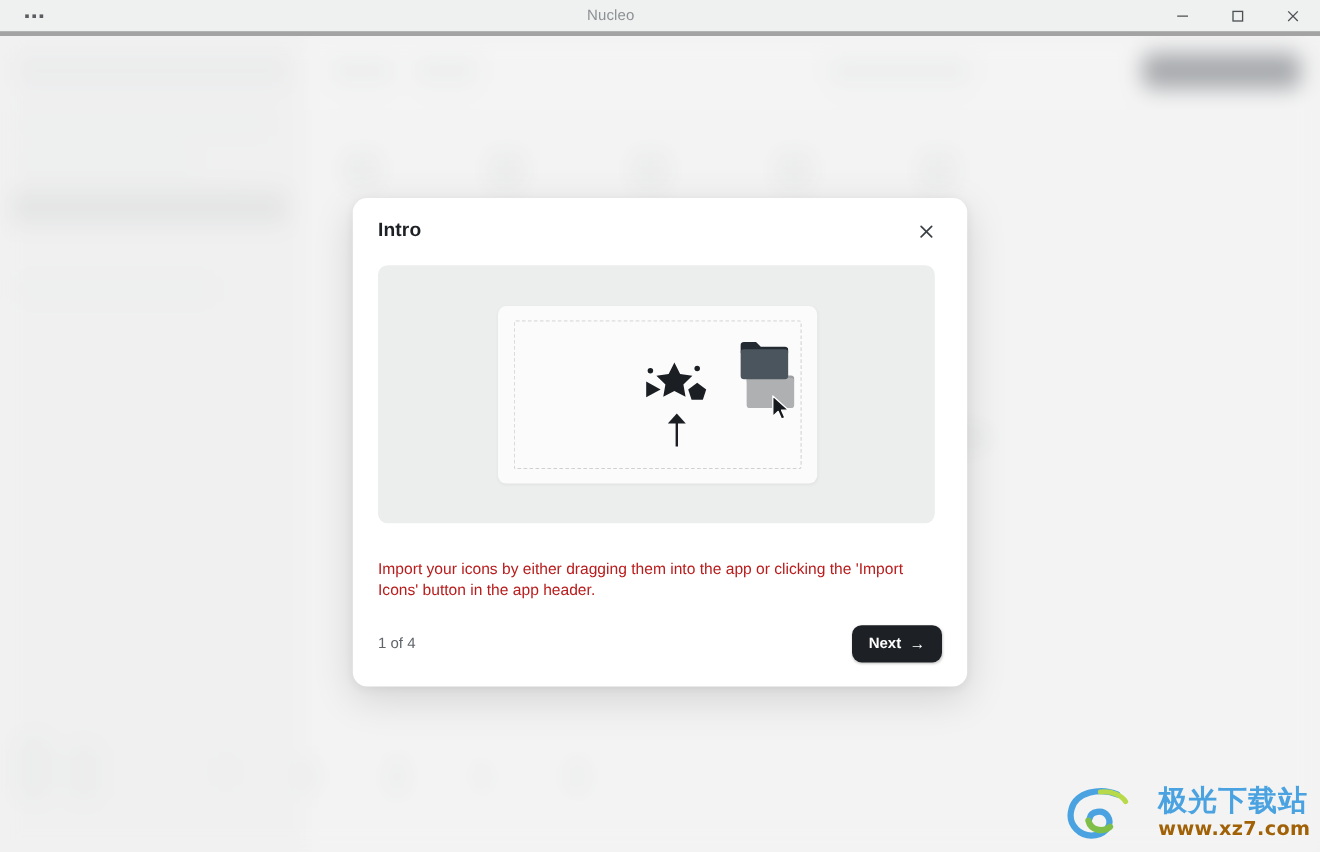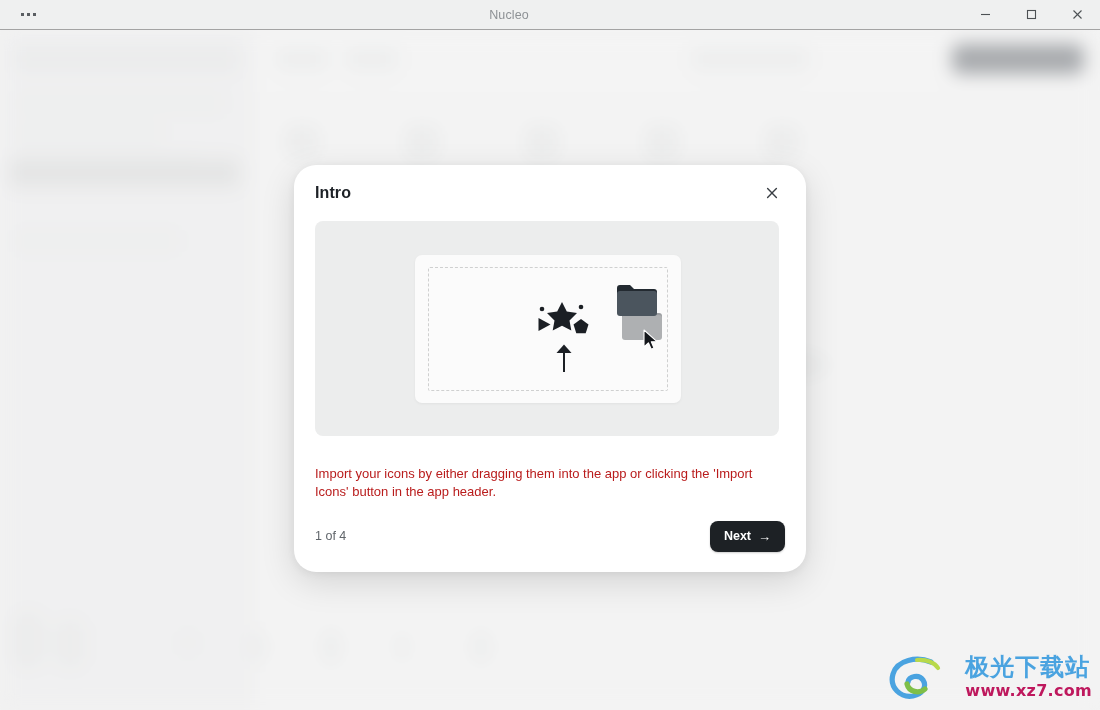--- a/index.html
+++ b/index.html
@@ -19,21 +19,21 @@
     background: #f0f0f0;
   }
 
   
   .titlebar {
     position: absolute;
     top: 0; left: 0;
     width: 1100px;
     height: 30px;
     background: #eff0f0;
-    border-bottom: 1px solid #a3a3a3;
+    border-bottom: 4px solid #a3a3a3;
     display: flex;
     align-items: center;
     z-index: 40;
   }
   .tb-menu {
     width: 56px;
     height: 30px;
     display: flex;
     align-items: center;
     justify-content: center;
@@ -128,21 +128,21 @@
     background: rgba(245,245,245,0.35);
     z-index: 10;
   }
 
   
   .modal {
     position: absolute;
     left: 294px; top: 165px;
     width: 512px;
     background: #ffffff;
-    border-radius: 22px;
+    border-radius: 12px;
     box-shadow: 0 10px 34px rgba(0,0,0,0.13), 0 2px 8px rgba(0,0,0,0.06);
     z-index: 20;
     padding: 0 21px 0 21px;
   }
   .modal-head {
     height: 56px;
     display: flex;
     align-items: center;
     justify-content: space-between;
   }
@@ -272,21 +272,21 @@
     font-size: 24px;
     font-weight: 700;
     color: #4aa3e0;
     letter-spacing: 1px;
     font-family: "DejaVu Sans", sans-serif;
   }
   .wm-url {
     margin-top: 4px;
     font-size: 16px;
     font-weight: 700;
-    color: #be185d;
+    color: #a16207;
     letter-spacing: .3px;
     font-family: "DejaVu Sans", sans-serif;
   }
 </style>
 </head>
 <body>
 
 <div id="app">
 
   <div class="titlebar">

